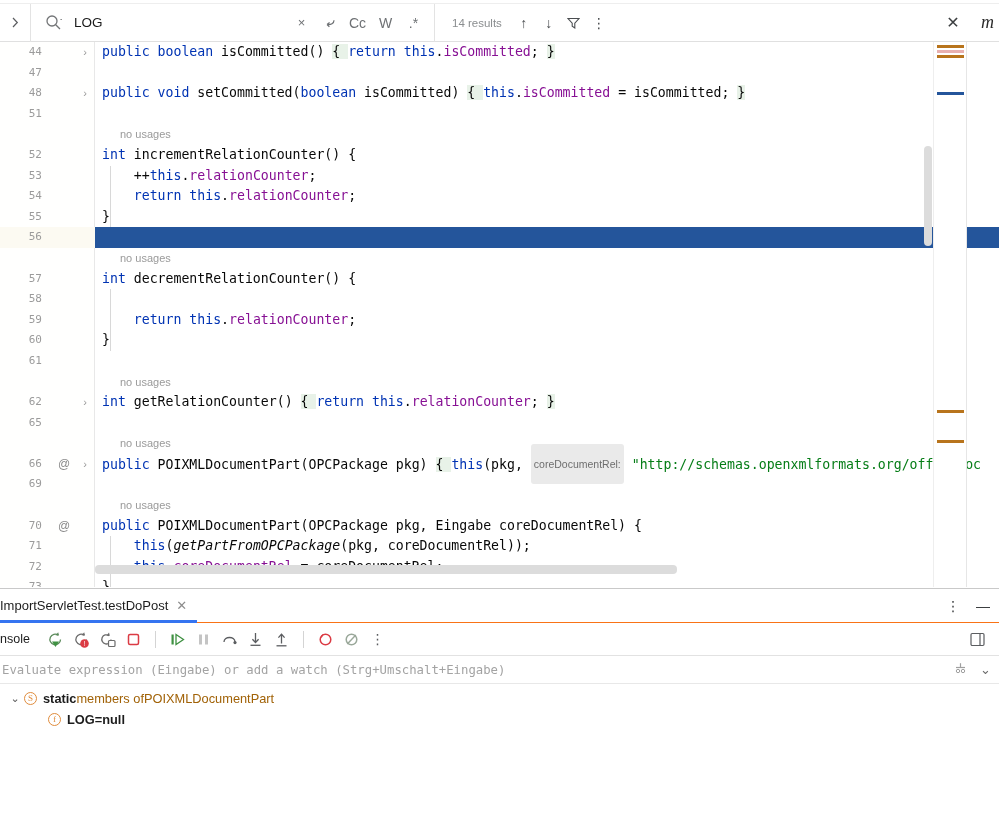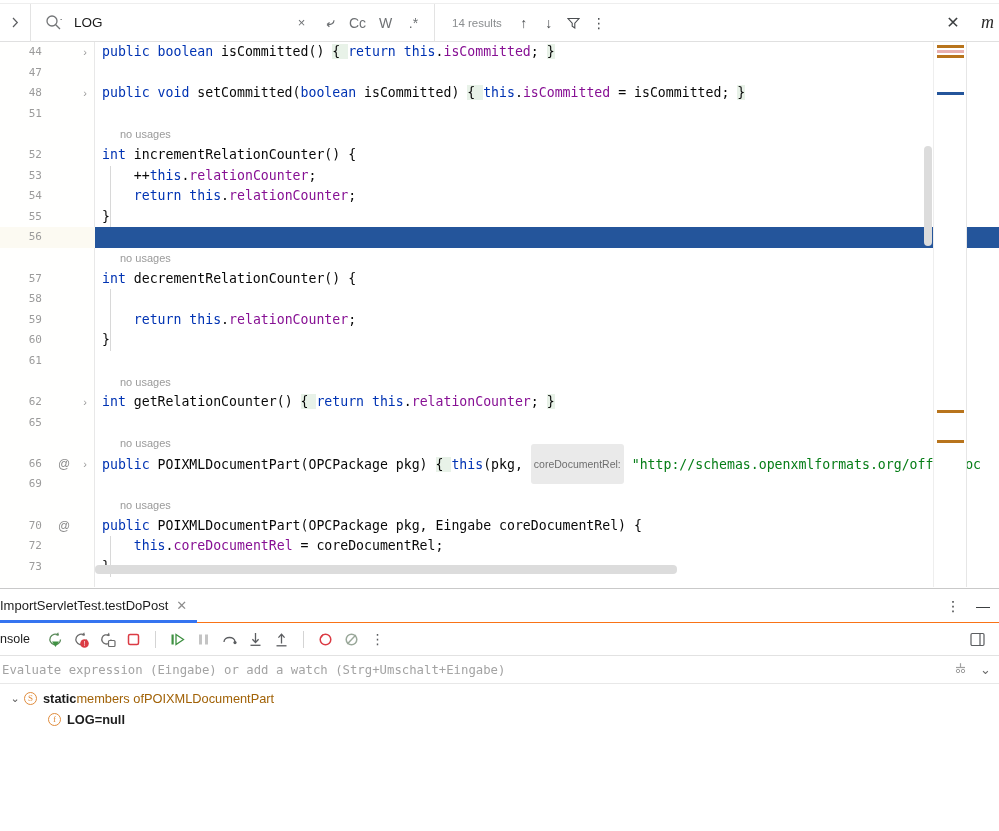--- a/index.html
+++ b/index.html
@@ -341,20 +341,25 @@
         </div>
         <div class="row">
           <div class="usage">no usages</div>
         </div>
         <div class="row">
           <div class="lnum">70</div>
           <div class="gicon">@</div>
           <div class="code"><span class="kw">public </span><span class="meth">POIXMLDocumentPart</span><span class="plain">(</span><span class="plain">OPCPackage</span><span class="plain"> pkg, </span><span class="plain">Eingabe</span><span class="plain"> coreDocumentRel) {</span></div>
         </div>
         <div class="row">
+          <div class="lnum">71</div>
+          <div class="indent-guide"></div>
+          <div class="code"><span class="plain">    </span><span class="kw">this</span><span class="plain">(</span><span class="methi">getPartFromOPCPackage</span><span class="plain">(pkg, coreDocumentRel));</span></div>
+        </div>
+        <div class="row">
           <div class="lnum">72</div>
           <div class="indent-guide"></div>
           <div class="code"><span class="plain">    </span><span class="kw">this</span><span class="plain">.</span><span class="fld">coreDocumentRel</span><span class="plain"> = coreDocumentRel;</span></div>
         </div>
         <div class="row">
           <div class="lnum">73</div>
           <div class="indent-guide"></div>
           <div class="code"><span class="plain">}</span></div>
         </div>
       </div>

